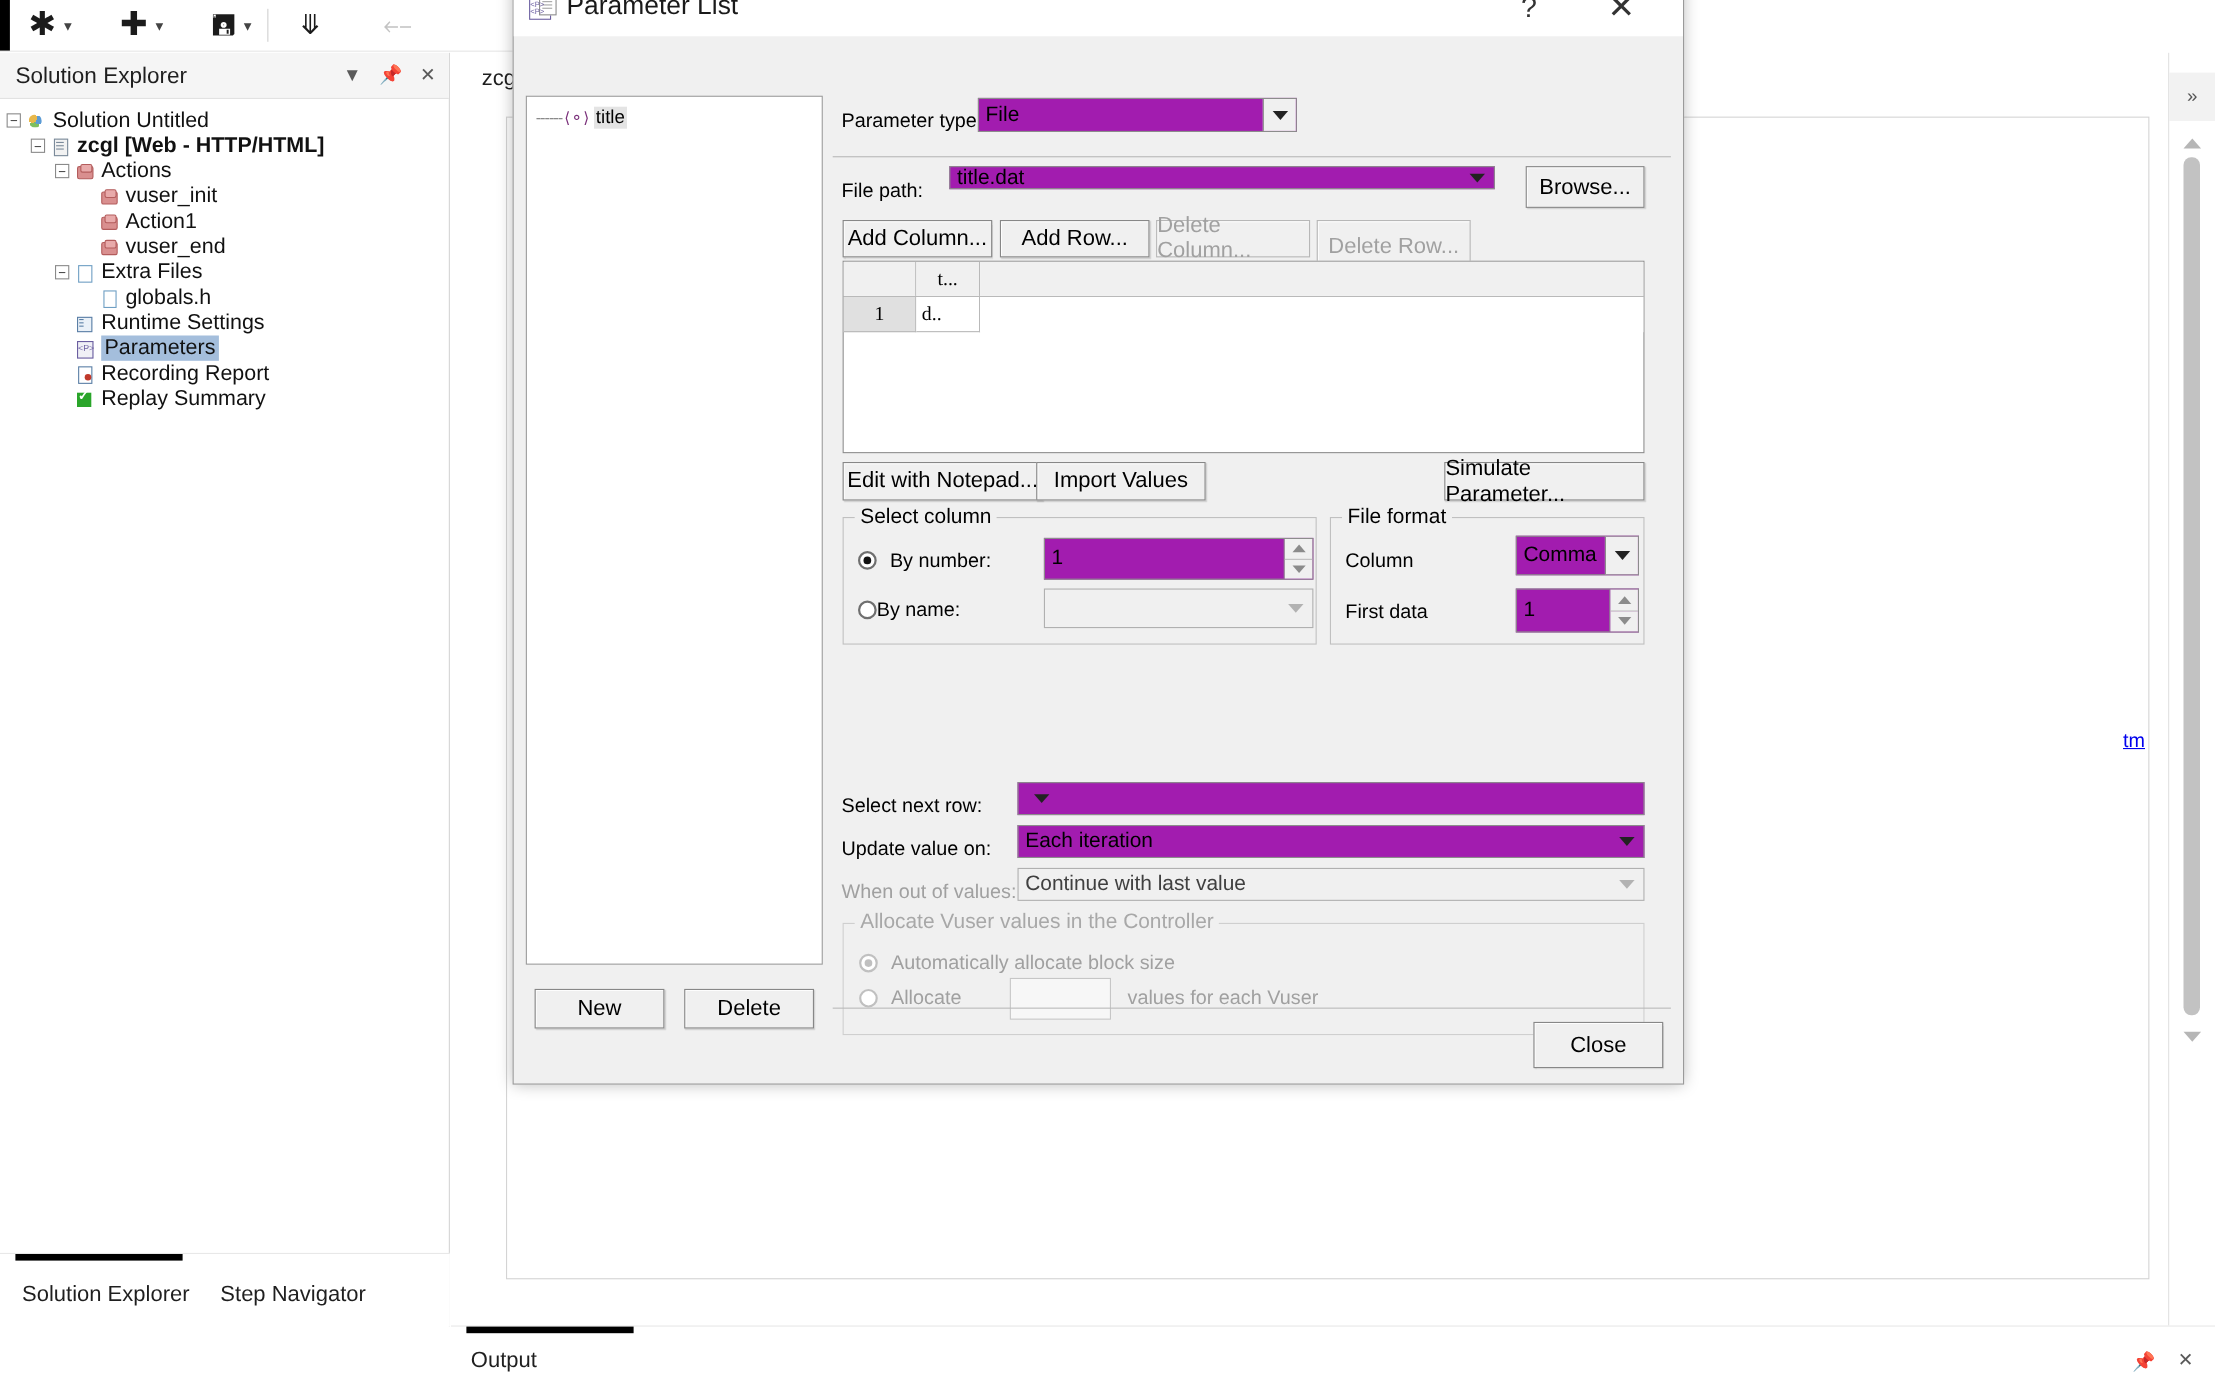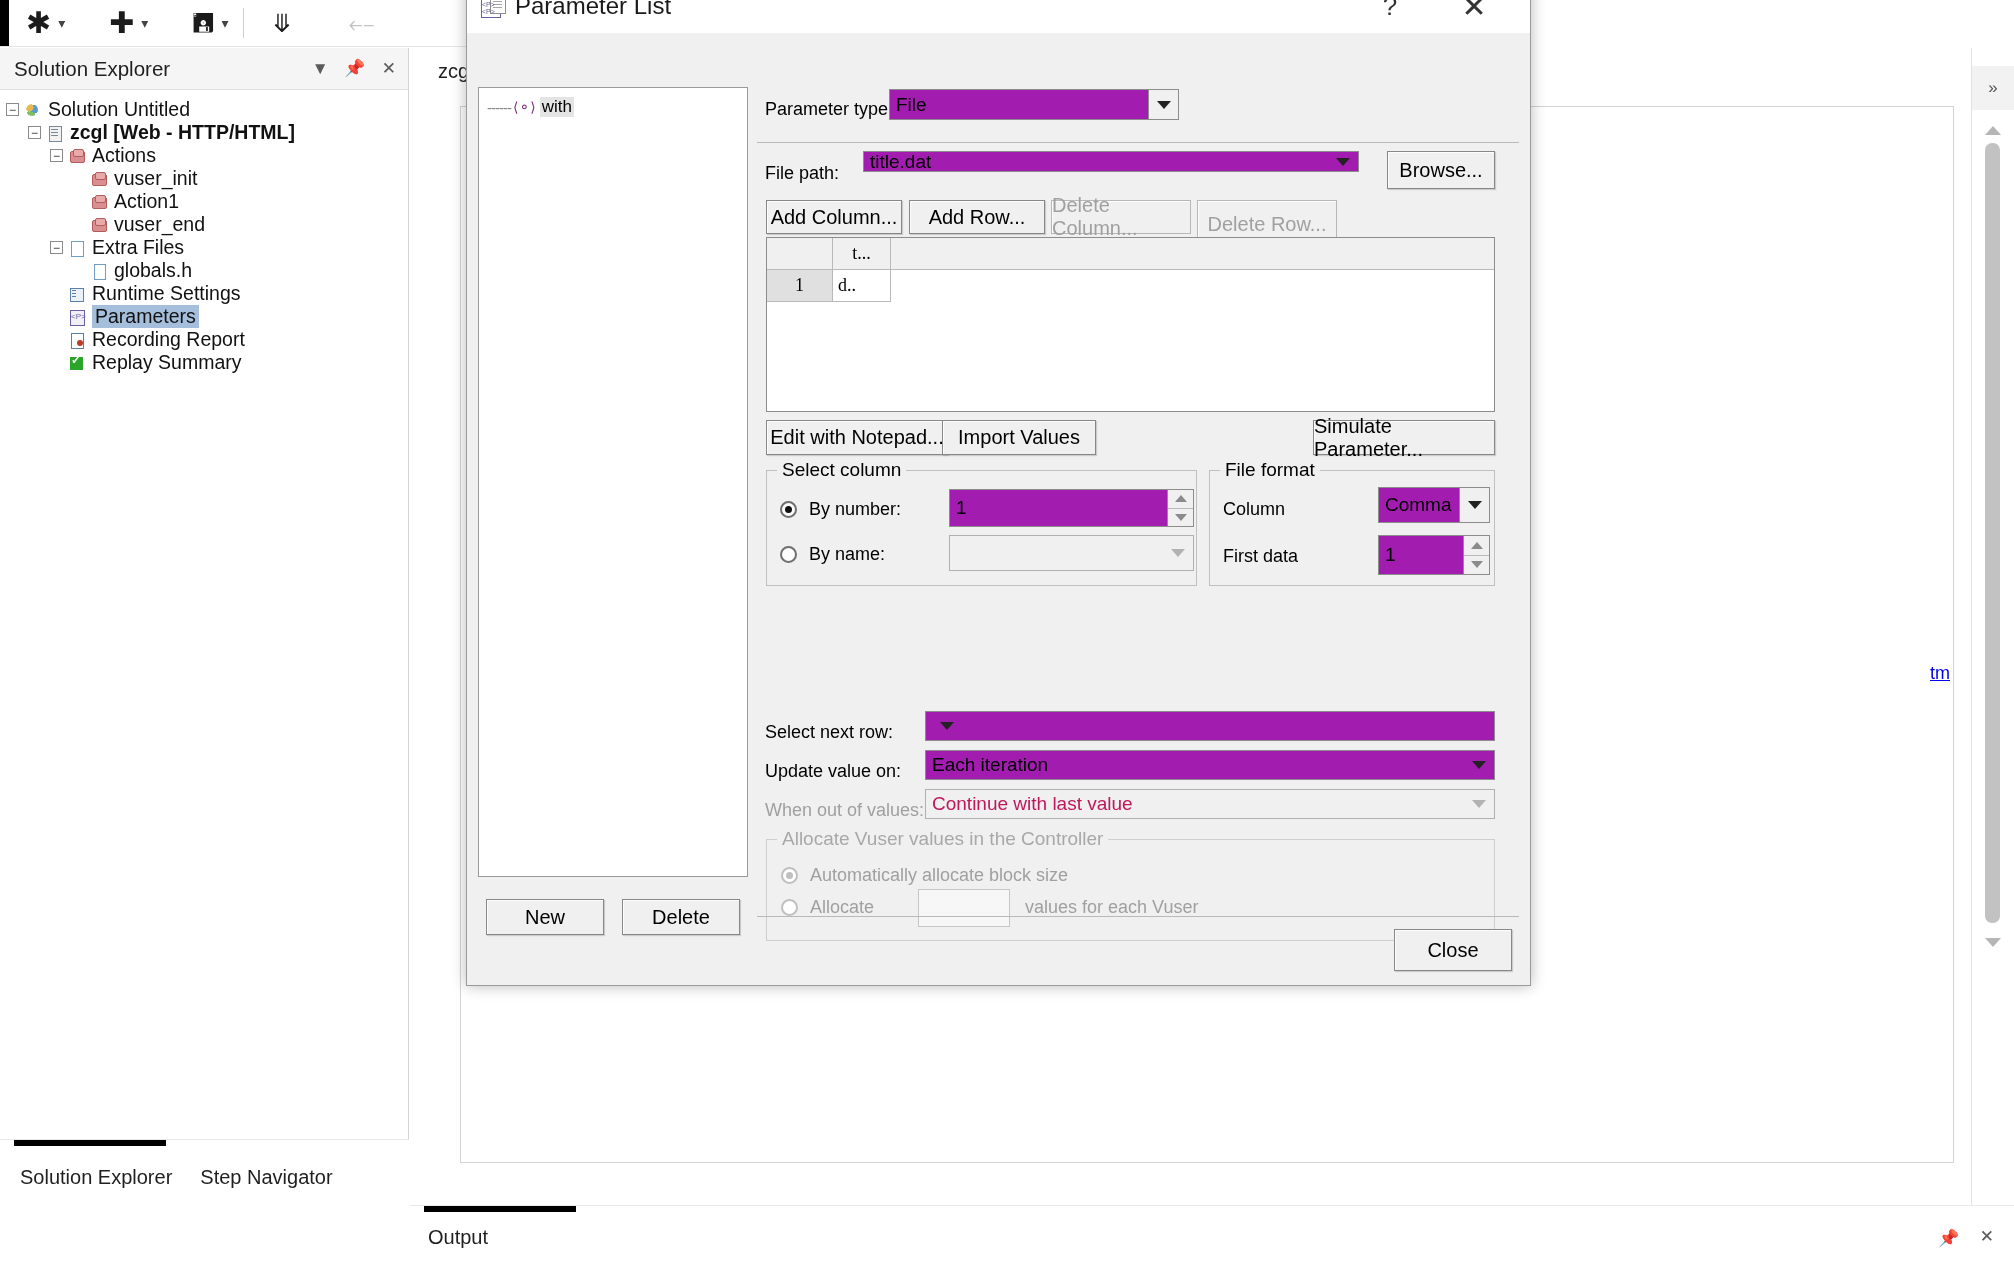--- a/index.html
+++ b/index.html
@@ -221,21 +221,21 @@
   .rp-sep { position: absolute; left: 0; width: 762px; height: 1px; background: #b9b9b9; }
 
   .row-label { font-size: 18px; color: #000; }
   .row-label.dim { color: #a0a0a0; }
 
   .field {
     background: #a21caf; border: 1px solid #8c8c8c;
     box-sizing: border-box; display: flex; align-items: center;
     padding-left: 6px; font-size: 19px; color: #000;
   }
-  .field.dim { background: #f0f0f0; color: #be185d; border-color: #b0b0b0; }
+  .field.dim { background: #f0f0f0; color: #404040; border-color: #b0b0b0; }
   .combo-arrow {
     width: 30px; height: 100%; background: #f0f0f0;
     border-left: 1px solid #8c8c8c;
     display: flex; align-items: center; justify-content: center; flex: none;
     box-sizing: border-box;
   }
   .combo-arrow .tri {
     width: 0; height: 0; border-left: 7px solid transparent;
     border-right: 7px solid transparent; border-top: 8px solid #222;
   }
@@ -442,21 +442,21 @@
       <span class="dlg-help">?</span>
       <span class="dlg-close">✕</span>
     </div>
 
     <div class="dlg-body">
 
       <div class="param-tree">
         <div class="ptree-row">
           <span class="ptree-dash">------</span>
           <span class="ptree-icon">⟨⚬⟩</span>
-          <span class="ptree-label">with</span>
+          <span class="ptree-label">title</span>
         </div>
       </div>
 
       <div class="btn btn-new">New</div>
       <div class="btn btn-delete">Delete</div>
 
       <div class="right-pane">
 
         <div class="row-label" style="position:absolute;left:8px;top:12px;">Parameter type:</div>
         <div class="field" style="position:absolute;left:132px;top:2px;width:290px;height:31px;">
@@ -509,21 +509,21 @@
           <span style="flex:1;">1</span>
           <span class="spin">
             <span class="spin-half">
                 <span class="spin-up"></span>
               </span>
             <span class="spin-half">
                 <span class="spin-dn"></span>
               </span>
           </span>
         </div>
-        <div style="position:absolute;left:23px;top:457px;display:flex;align-items:center;gap:12px;">
+        <div style="position:absolute;left:23px;top:457px;display:flex;align-items:center;">
           <span class="radio"></span>
           <span class="row-label">By name:</span>
         </div>
         <div class="field dim" style="position:absolute;left:192px;top:448px;width:245px;height:36px;">
           <span style="flex:1;"></span>
           <span class="combo-arrow dim flat">
               <span class="tri"></span>
             </span>
         </div>
 

